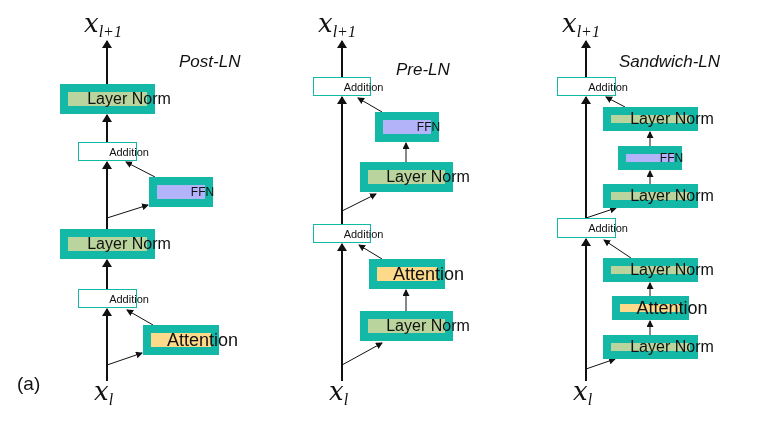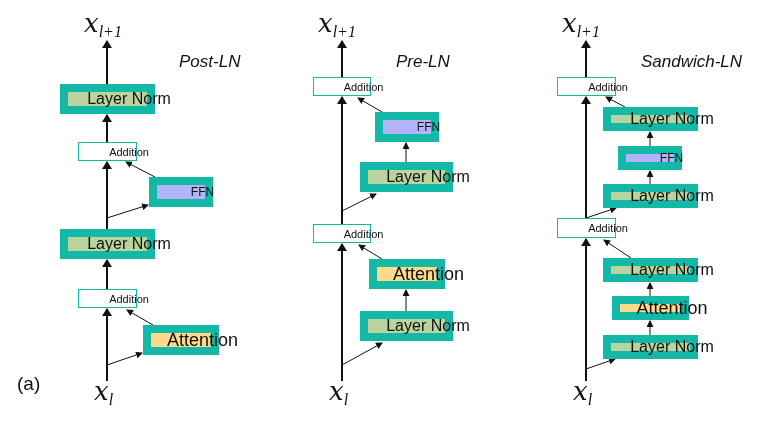--- a/index.html
+++ b/index.html
@@ -88,39 +88,39 @@
 
     <div class="math" style="left:94px; top:376px;">
       <span class="main">x</span><span class="sub">l</span>
     </div>
   </div>
 
   <div>
     <div class="math" style="left:318px; top:8px;">
       <span class="main">x</span><span class="sub">l+1</span>
     </div>
-    <div class="title" style="left:396px; top:52px;">Pre-LN</div>
+    <div class="title" style="left:396px; top:60px;">Pre-LN</div>
 
     <div class="box add" style="left: 313px; top: 77px; width: 58px; height: 19px; background: rgb(255, 255, 255);">Addition</div>
     <div class="box ffn" style="left: 375px; top: 112px; width: 64px; height: 30px; background: rgb(179, 179, 250);">FFN</div>
     <div class="box ln" style="left: 360px; top: 162px; width: 93px; height: 30px; background: rgb(185, 212, 156);">Layer Norm</div>
     <div class="box add" style="left: 313px; top: 224px; width: 58px; height: 19px; background: rgb(255, 255, 255);">Addition</div>
     <div class="box attn" style="left: 369px; top: 259px; width: 76px; height: 30px; background: rgb(253, 217, 138);">Attention</div>
     <div class="box ln" style="left: 360px; top: 311px; width: 93px; height: 30px; background: rgb(185, 212, 156);">Layer Norm</div>
 
     <div class="math" style="left:329px; top:376px;">
       <span class="main">x</span><span class="sub">l</span>
     </div>
   </div>
 
   <div>
     <div class="math" style="left:562px; top:8px;">
       <span class="main">x</span><span class="sub">l+1</span>
     </div>
-    <div class="title" style="left:641px; top:52px;">Sandwich-LN</div>
+    <div class="title" style="left:619px; top:52px;">Sandwich-LN</div>
 
     <div class="box add" style="left: 557px; top: 77px; width: 59px; height: 19px; background: rgb(255, 255, 255);">Addition</div>
     <div class="box ln" style="left: 603px; top: 107px; width: 95px; height: 24px; background: rgb(185, 212, 156);">Layer Norm</div>
     <div class="box ffn" style="left: 618px; top: 146px; width: 64px; height: 24px; background: rgb(179, 179, 250);">FFN</div>
     <div class="box ln" style="left: 603px; top: 184px; width: 95px; height: 24px; background: rgb(185, 212, 156);">Layer Norm</div>
     <div class="box add" style="left: 557px; top: 218px; width: 59px; height: 20px; background: rgb(255, 255, 255);">Addition</div>
     <div class="box ln" style="left: 603px; top: 258px; width: 95px; height: 24px; background: rgb(185, 212, 156);">Layer Norm</div>
     <div class="box attn" style="left: 612px; top: 296px; width: 77px; height: 24px; background: rgb(253, 217, 138);">Attention</div>
     <div class="box ln" style="left: 603px; top: 335px; width: 95px; height: 24px; background: rgb(185, 212, 156);">Layer Norm</div>
 

